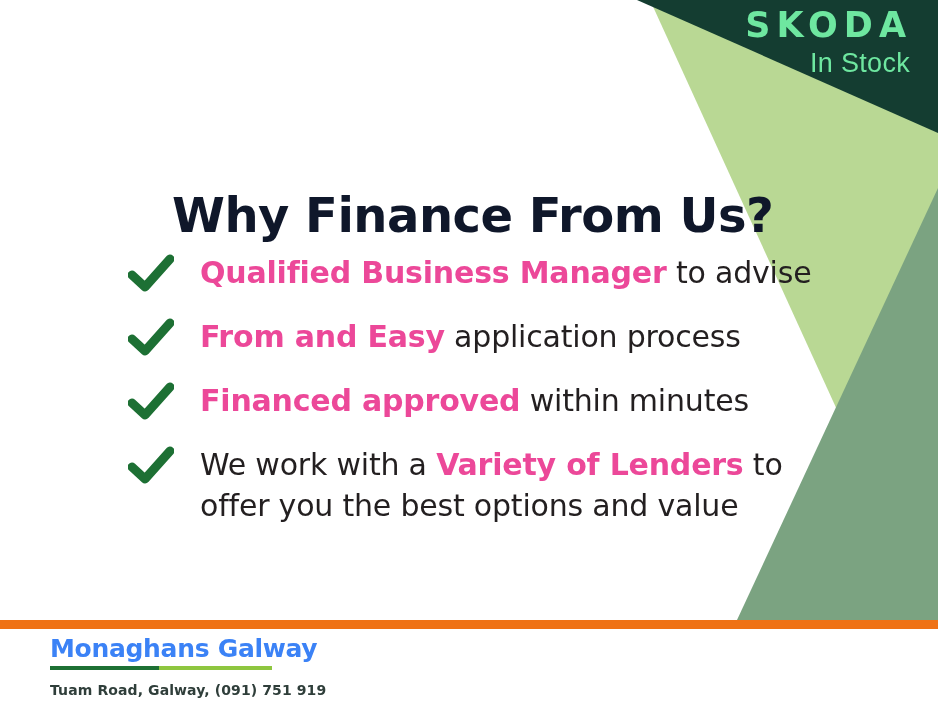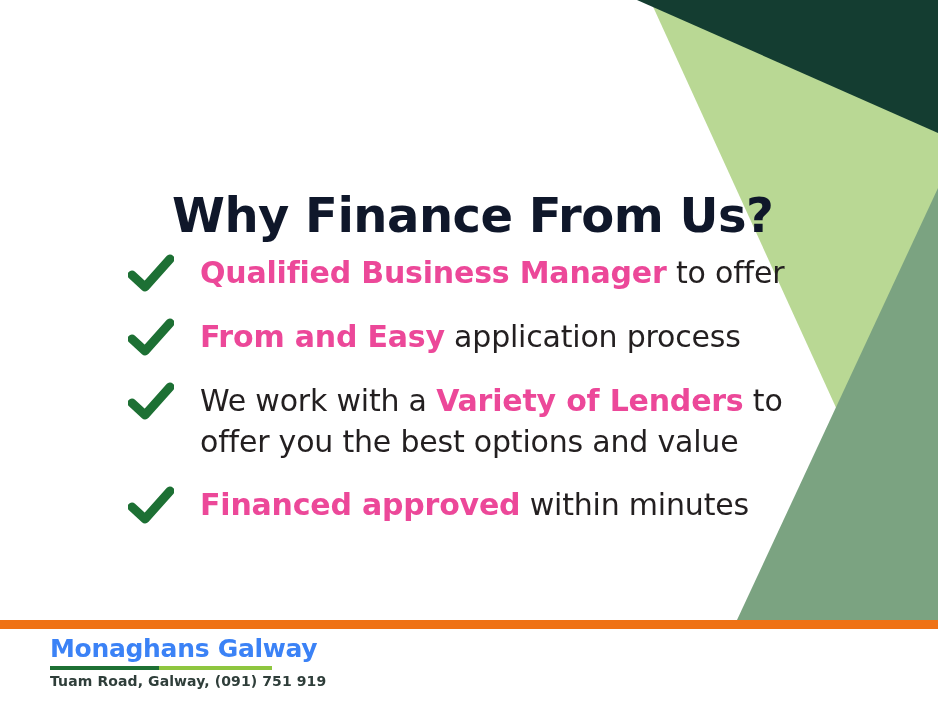--- a/index.html
+++ b/index.html
@@ -92,75 +92,79 @@
   }
   .rule{
     position:relative;
     width:222px;height:4px;
     margin-top:2px;
     display:flex;
   }
   .rule .r-dark{flex:0 0 49%;background:#1d7034;}
   .rule .r-light{flex:1 1 auto;background:#8ec63f;}
   .addr{
-    margin-top:3px;
+    margin-top:12px;
     font-size:14px;font-weight:700;
     color:#2f3e3a;letter-spacing:0.1px;
     font-family:"DejaVu Sans", sans-serif;
   }
 </style>
 </head>
 <body>
 
 <div id="poster">
 
   <svg class="shapes" viewBox="0 0 938 704" width="938" height="704" preserveAspectRatio="none">
 
     <polygon points="650,0 938,0 938,196 838,412" fill="#b9d894"></polygon>
 
     <polygon points="938,188 938,620 737,620" fill="#7ba381"></polygon>
 
     <polygon points="637,0 938,0 938,133" fill="#143d31"></polygon>
   </svg>
 
+  <div class="brand">
+    <span class="brand-wordmark">SKODA</span>
+    <span class="brand-sub">In Stock</span>
+  </div>
 
   <h1 class="headline">Why Finance From Us?</h1>
 
   <ul class="bullets" id="bullet-list" style="list-style:none;margin:0;padding:0;">
       <li class="bullet">
         <span class="check">
           <svg viewBox="0 0 46 40" fill="none" aria-hidden="true">
             <path d="M4 21 L17 33 L42 5" stroke="#1d7034" stroke-width="9" stroke-linecap="round" stroke-linejoin="round"></path>
           </svg>
         </span>
-        <span class="btext"><span class="hl">Qualified Business Manager</span><span> to offer</span></span>
+        <span class="btext"><span class="hl">Qualified Business Manager</span><span> to advise</span></span>
       </li>
       <li class="bullet">
         <span class="check">
           <svg viewBox="0 0 46 40" fill="none" aria-hidden="true">
             <path d="M4 21 L17 33 L42 5" stroke="#1d7034" stroke-width="9" stroke-linecap="round" stroke-linejoin="round"></path>
           </svg>
         </span>
         <span class="btext"><span class="hl">From and Easy</span><span> application process</span></span>
       </li>
       <li class="bullet">
         <span class="check">
           <svg viewBox="0 0 46 40" fill="none" aria-hidden="true">
             <path d="M4 21 L17 33 L42 5" stroke="#1d7034" stroke-width="9" stroke-linecap="round" stroke-linejoin="round"></path>
           </svg>
         </span>
-        <span class="btext"><span>We work with a </span><span class="hl">Variety of Lenders</span><span> to offer you the best options and value</span></span>
+        <span class="btext"><span class="hl">Financed approved</span><span> within minutes</span></span>
       </li>
       <li class="bullet">
         <span class="check">
           <svg viewBox="0 0 46 40" fill="none" aria-hidden="true">
             <path d="M4 21 L17 33 L42 5" stroke="#1d7034" stroke-width="9" stroke-linecap="round" stroke-linejoin="round"></path>
           </svg>
         </span>
-        <span class="btext"><span class="hl">Financed approved</span><span> within minutes</span></span>
+        <span class="btext"><span>We work with a </span><span class="hl">Variety of Lenders</span><span> to offer you the best options and value</span></span>
       </li>
     </ul>
 
   <div class="orange-bar"></div>
 
   <div class="footer">
     <div class="dealer">Monaghans Galway</div>
     <div class="rule">
       <span class="r-dark"></span>
       <span class="r-light"></span>

